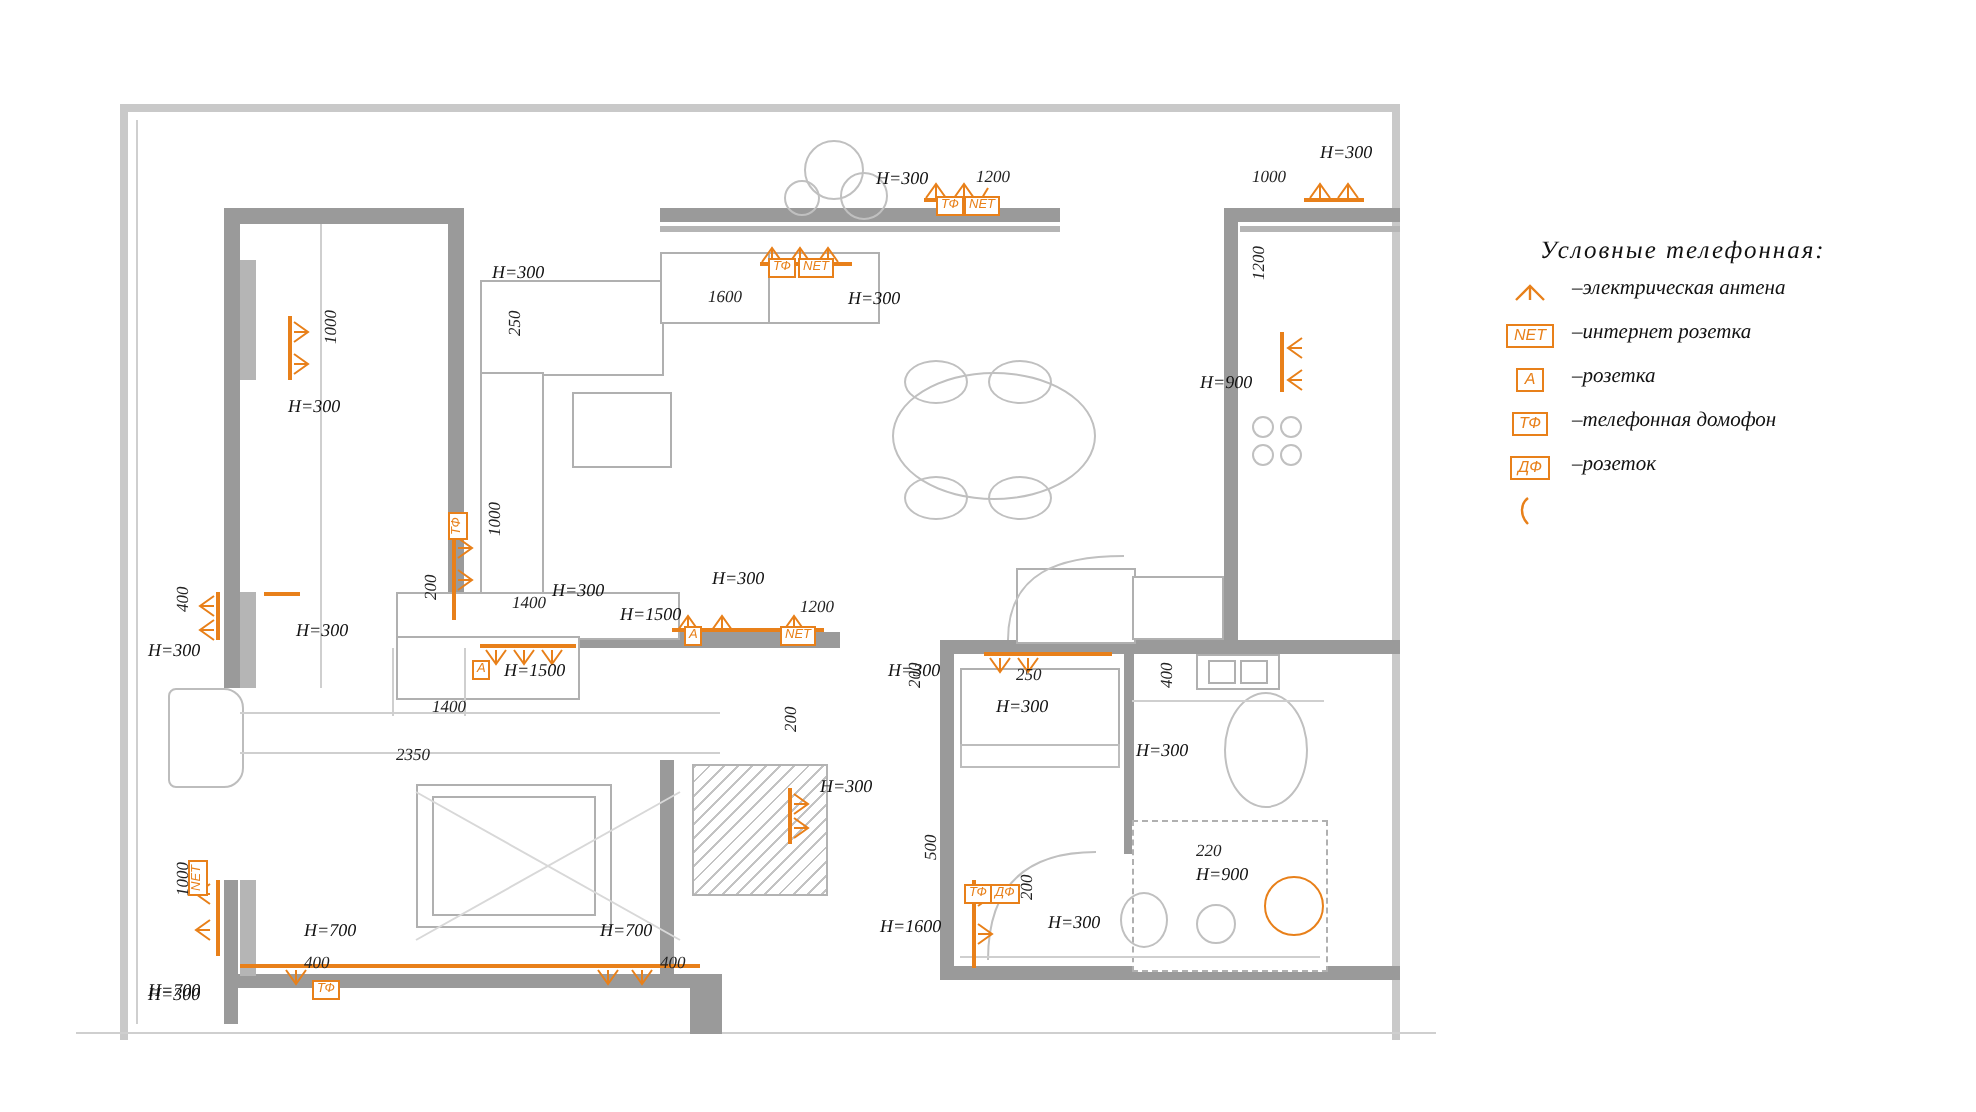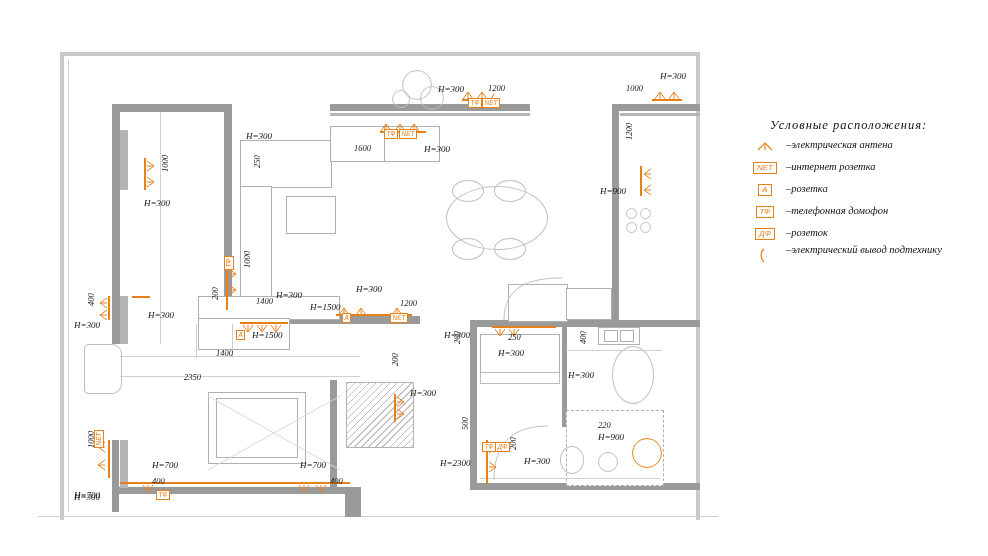--- a/index.html
+++ b/index.html
@@ -122,21 +122,21 @@
     font-family:"Liberation Sans",sans-serif;
   }
   .obar{position:absolute;background:#e8801a;}
 </style>
 </head>
 <body>
 
 <div id="root">
 
 
-  <div class="legend-title">Условные расположения:</div>
+  <div class="legend-title">Условные телефонная:</div>
   <div class="legend">
 
     <div class="legend-row">
       <span class="legend-sym">
         <svg width="18" height="12" viewBox="0 0 18 12">
           <path d="M2 10 L9 3 L16 10" stroke="#e8801a" fill="none" stroke-width="1.2"></path>
           <line x1="9" y1="3" x2="9" y2="10" stroke="#e8801a" stroke-width="1.2"></line>
         </svg>
       </span>
       <span class="legend-txt">–электрическая антена</span>
@@ -169,21 +169,20 @@
       </span>
       <span class="legend-txt">–розеток</span>
     </div>
 
     <div class="legend-row" style="height:26px;">
       <span class="legend-sym">
         <svg width="18" height="18" viewBox="0 0 18 18">
           <path d="M8 2 C4 5, 4 11, 8 15" stroke="#e8801a" fill="none" stroke-width="1.2"></path>
         </svg>
       </span>
-      <span class="legend-txt two">–электрический вывод подтехнику</span>
     </div>
   </div>
 
   <div class="plan">
 
     <div class="wall lt" style="left:60px;top:52px;width:640px;height:4px;"></div>
     <div class="wall lt" style="left:60px;top:52px;width:4px;height:468px;"></div>
     <div class="wall lt" style="left:696px;top:52px;width:4px;height:468px;"></div>
     <div class="thin" style="left:38px;top:516px;width:680px;height:1px;"></div>
     <div class="thin" style="left:68px;top:60px;width:1px;height:452px;"></div>
@@ -354,21 +353,21 @@
     <div class="tag" style="left:390px;top:313px;">NET</div>
 
     <div class="obar" style="left:108px;top:296px;width:2px;height:24px;"></div>
     <svg class="sock" style="left:98px;top:296px;" width="12" height="26">
       <path d="M9 2 L2 7 L9 12 M2 7 L9 7" stroke="#e8801a" fill="none" stroke-width="1"></path>
       <path d="M9 14 L2 19 L9 24 M2 19 L9 19" stroke="#e8801a" fill="none" stroke-width="1"></path>
     </svg>
     <div class="dim v" style="left:86px;top:306px;">400</div>
     <div class="h" style="left:74px;top:320px;">H=300</div>
     <div class="h" style="left:148px;top:310px;">H=300</div>
-    <div class="dim" style="left:184px;top:372px;">2350</div>
+    <div class="dim" style="left:198px;top:372px;">2350</div>
 
     <div class="obar" style="left:492px;top:326px;width:64px;height:2px;"></div>
     <svg class="sock" style="left:492px;top:328px;" width="60" height="10">
       <path d="M3 1 L8 8 L13 1 M8 8 L8 1" stroke="#e8801a" fill="none" stroke-width="1"></path>
       <path d="M17 1 L22 8 L27 1 M22 8 L22 1" stroke="#e8801a" fill="none" stroke-width="1"></path>
     </svg>
     <div class="h" style="left:444px;top:330px;">H=300</div>
     <div class="dim" style="left:508px;top:332px;">250</div>
     <div class="dim v" style="left:452px;top:344px;">200</div>
     <div class="h" style="left:498px;top:348px;">H=300</div>
@@ -378,21 +377,21 @@
     <div class="h" style="left:598px;top:432px;">H=900</div>
 
     <div class="obar" style="left:486px;top:440px;width:2px;height:44px;"></div>
     <svg class="sock" style="left:488px;top:440px;" width="12" height="44">
       <path d="M1 3 L8 8 L1 13 M8 8 L1 8" stroke="#e8801a" fill="none" stroke-width="1"></path>
       <path d="M1 22 L8 27 L1 32 M8 27 L1 27" stroke="#e8801a" fill="none" stroke-width="1"></path>
     </svg>
     <div class="tag" style="left:482px;top:442px;">ТФ</div>
     <div class="tag" style="left:495px;top:442px;">ДФ</div>
     <div class="dim v" style="left:460px;top:430px;">500</div>
-    <div class="h" style="left:440px;top:458px;">H=2300</div>
+    <div class="h" style="left:440px;top:458px;">H=1600</div>
     <div class="dim v" style="left:508px;top:450px;">200</div>
     <div class="h" style="left:524px;top:456px;">H=300</div>
 
     <div class="obar" style="left:394px;top:394px;width:2px;height:28px;"></div>
     <svg class="sock" style="left:396px;top:394px;" width="12" height="28">
       <path d="M1 3 L8 8 L1 13 M8 8 L1 8" stroke="#e8801a" fill="none" stroke-width="1"></path>
       <path d="M1 15 L8 20 L1 25 M8 20 L1 20" stroke="#e8801a" fill="none" stroke-width="1"></path>
     </svg>
     <div class="dim v" style="left:390px;top:366px;">200</div>
     <div class="h" style="left:410px;top:388px;">H=300</div>

